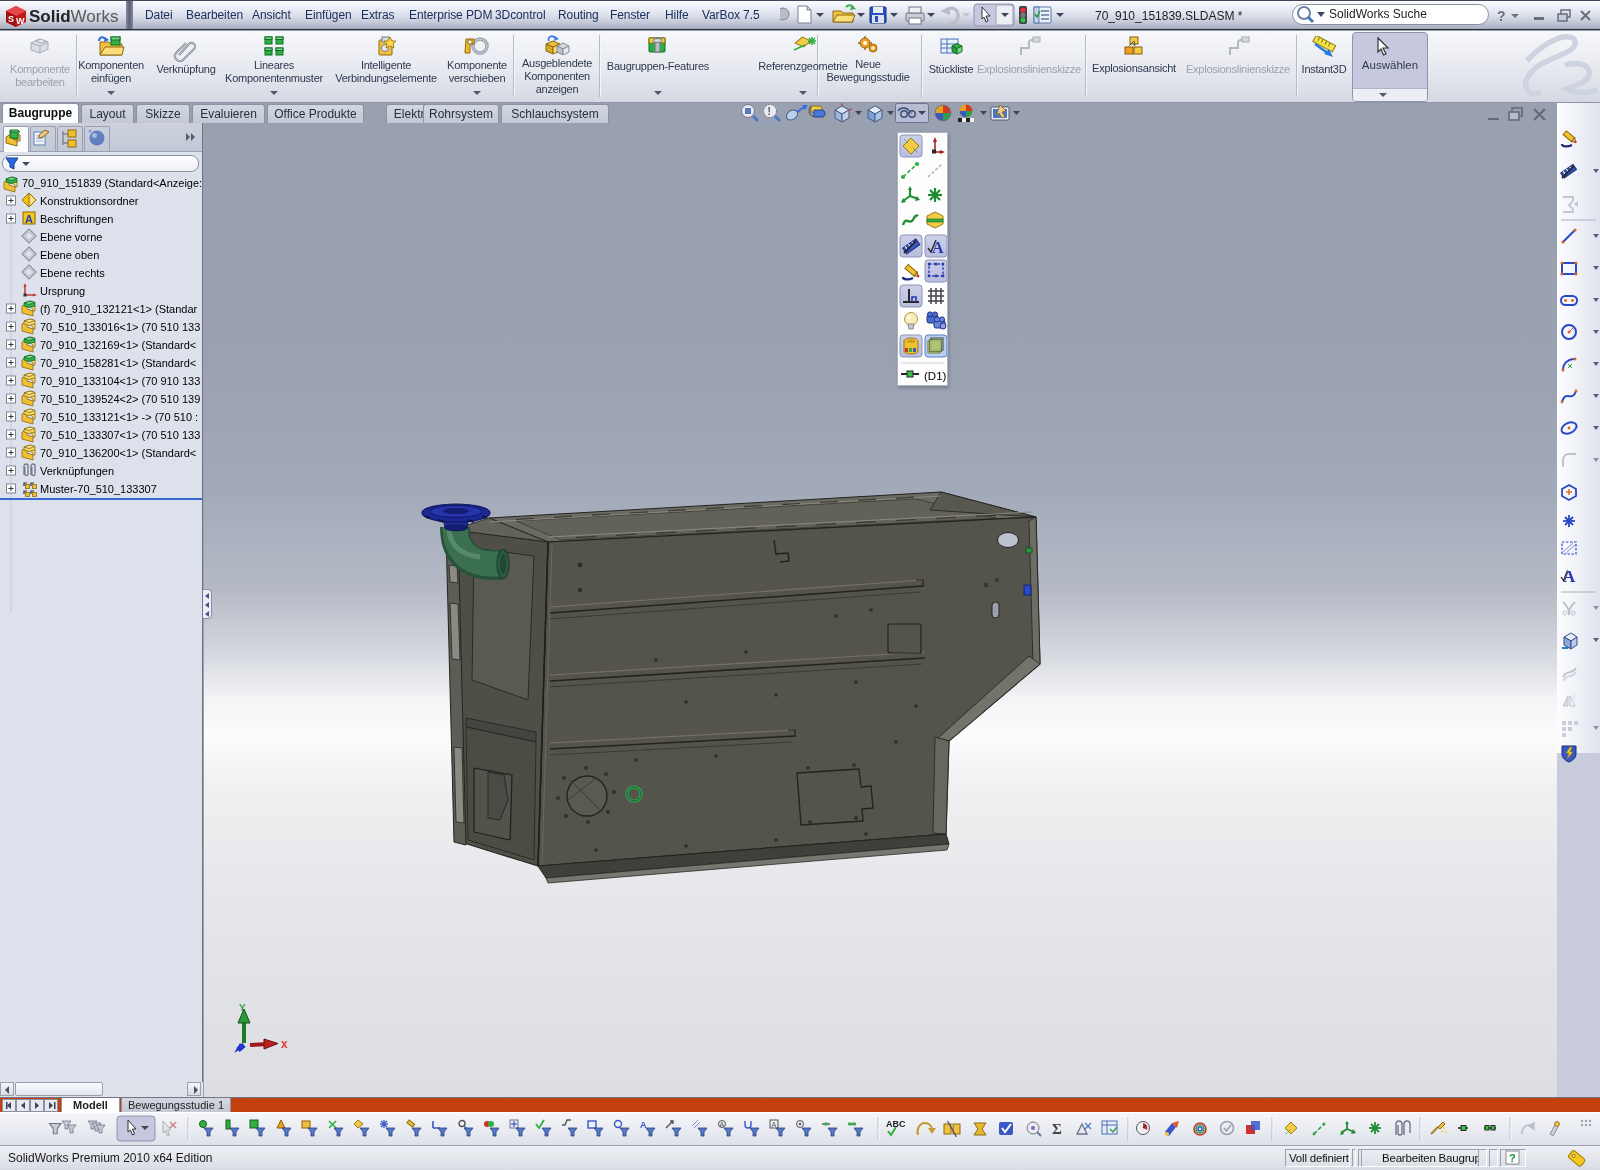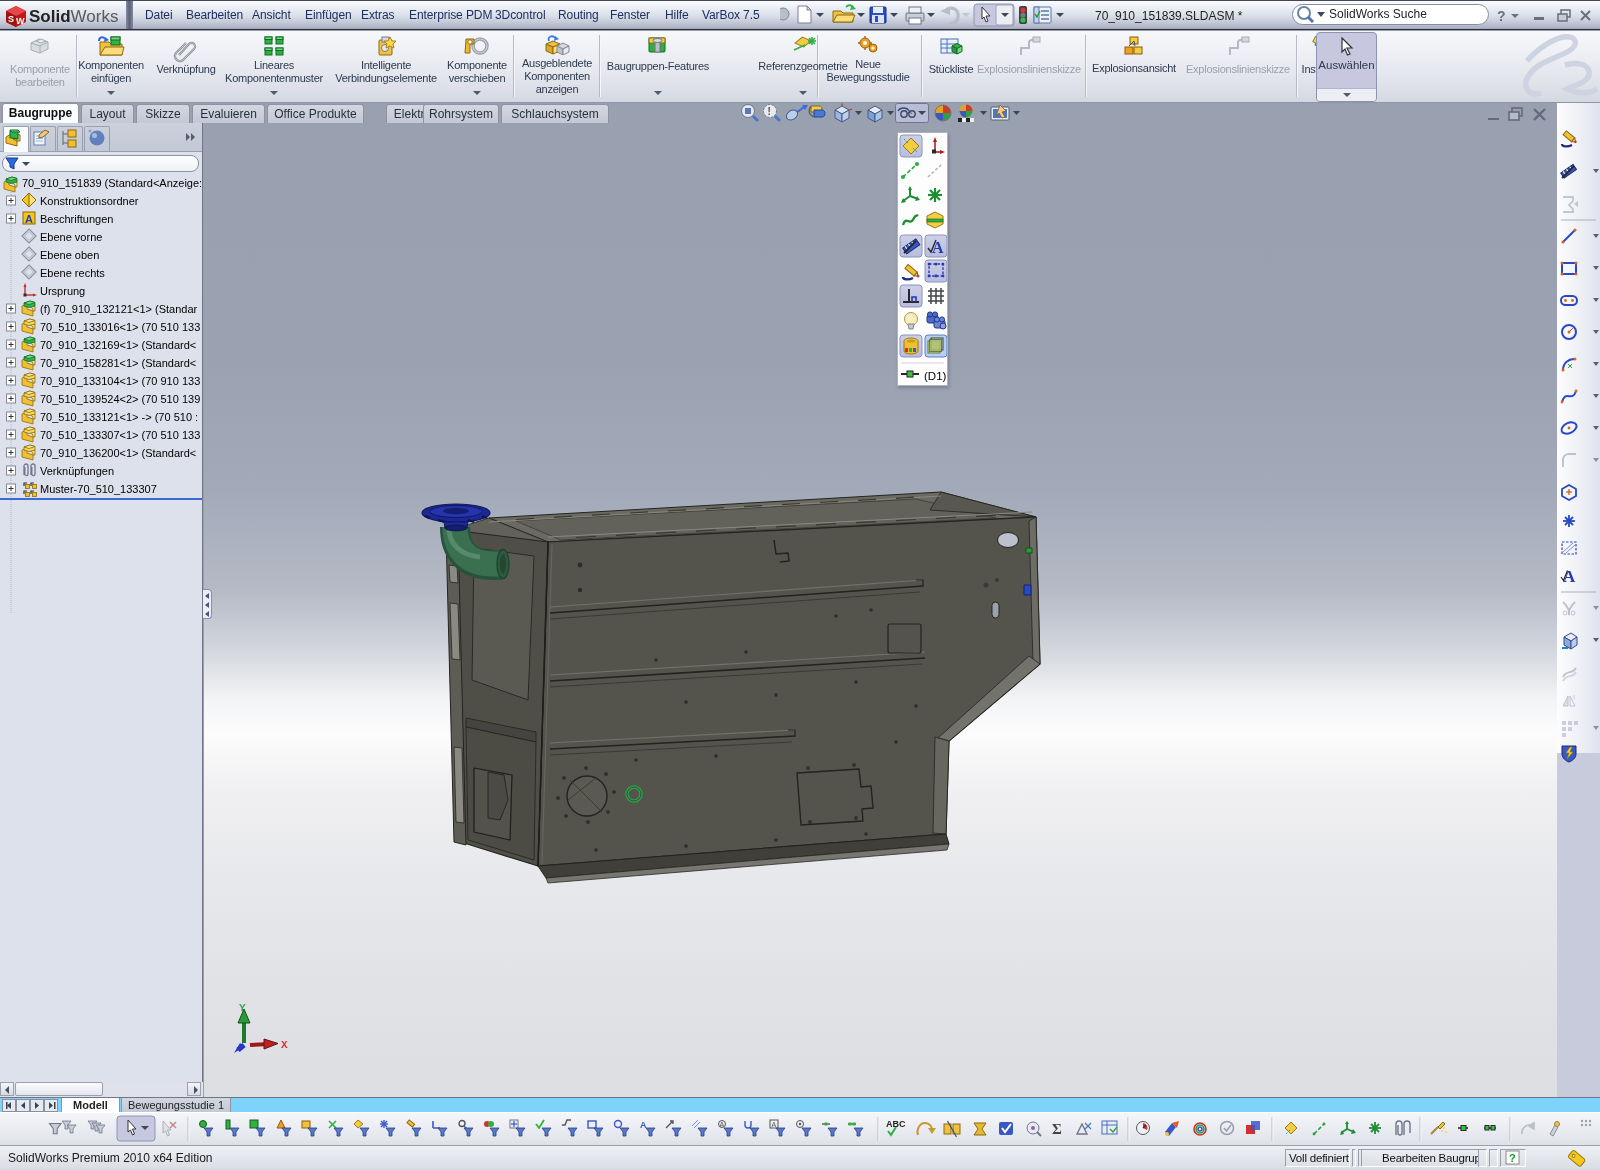--- a/index.html
+++ b/index.html
@@ -41,21 +41,21 @@
 
 #viewport { position:absolute; left:204px; top:103px; width:1353px; height:994px;
   background:linear-gradient(#99a0af 0%, #9aa1b0 26%, #a2a9b8 39%, #b5bac6 49%, #d3d6dd 55%, #f3f4f6 60%, #fcfcfd 63.5%, #f0f0f2 69%, #e7e8eb 78%, #e1e2e5 89%, #dddee1 100%); }
 
 
 #rightbar { position:absolute; left:1557px; top:103px; width:43px; height:994px; background:#c7cbdb; }
 #rightbar .icons { position:absolute; left:0; top:0; width:43px; height:650px; background:linear-gradient(90deg,#fdfdfe,#eceef5 60%, #dfe2ee); }
 
 
 #pscroll { position:absolute; left:0; top:1082px; width:203px; height:15px; background:#dfe2ea; }
-#modeltabs { position:absolute; left:0; top:1097px; width:1600px; height:15px; background:#7dd3fc; border-top:1px solid #6f7487; }
+#modeltabs { position:absolute; left:0; top:1097px; width:1600px; height:15px; background:#c2410c; border-top:1px solid #6f7487; }
 .mtab { position:absolute; top:0px; height:15px; background:linear-gradient(#d3d7e0,#c3c8d4); border:1px solid #8d93a2; border-top:none; font-size:11px; color:#222; text-align:center; line-height:14px; }
 .mtab.active { background:#fdfdfe; font-weight:bold; }
 #bottombar { position:absolute; left:0; top:1112px; width:1600px; height:33px;
   background:linear-gradient(#f5f6f9 0%, #eaecf2 50%, #dee1e9 100%); border-top:1px solid #fff; }
 #statusbar { position:absolute; left:0; top:1145px; width:1600px; height:25px;
   background:linear-gradient(#eef0f4,#d9dce4); border-top:1px solid #9ba1ac; font-size:12px; color:#1a1a1a; }
 .scell { position:absolute; top:3px; height:18px; border:1px solid; border-color:#9aa0ac #fff #fff #9aa0ac; font-size:11.5px; letter-spacing:-0.2px; color:#111; line-height:16px; white-space:nowrap; overflow:hidden; }
 </style>
 </head>
 <body>
@@ -354,21 +354,21 @@
               <line x1="12" y1="4" x2="12" y2="8"></line>
               <line x1="16" y1="4" x2="16" y2="8"></line>
               <line x1="20" y1="4" x2="20" y2="8"></line>
             </g>
           </g>
           <line x1="6" y1="8" x2="20" y2="18" stroke="#2a7ae0" stroke-width="2.5"></line>
           <polygon points="24,21 15,18 20,13" fill="#2a7ae0"></polygon>
         </svg>
     <div style="margin-top:5px;">Instant3D</div>
   </div>
-  <div style="position:absolute; left:1316px; top:1px; width:61px; height:70px; background:#c7c8df; border:1px solid #8f94ae; border-radius:4px; overflow:hidden;">
+  <div style="position:absolute; left:1352px; top:1px; width:76px; height:70px; background:#c7c8df; border:1px solid #8f94ae; border-radius:4px; overflow:hidden;">
     <svg style="position:absolute; left:22px; top:4px;" width="17" height="19" viewBox="0 0 17 19">
           <polygon points="3,1 13,11 8,11 11,17 8.5,18 6,12 3,15" fill="#fff" stroke="#333" stroke-width="1.2"></polygon>
         </svg>
     <div style="position:absolute; left:0; top:26px; width:100%; text-align:center; font-size:11.5px; color:#2c3a4e;">Auswählen</div>
     <div style="position:absolute; left:0; top:55px; width:100%; height:15px; background:#eceef4; border-top:1px solid #b0b4c8;"></div>
     <div class="darr" style="left:26px; top:60px;"></div>
   </div>
 </div>
 
 <div id="tabrow">

